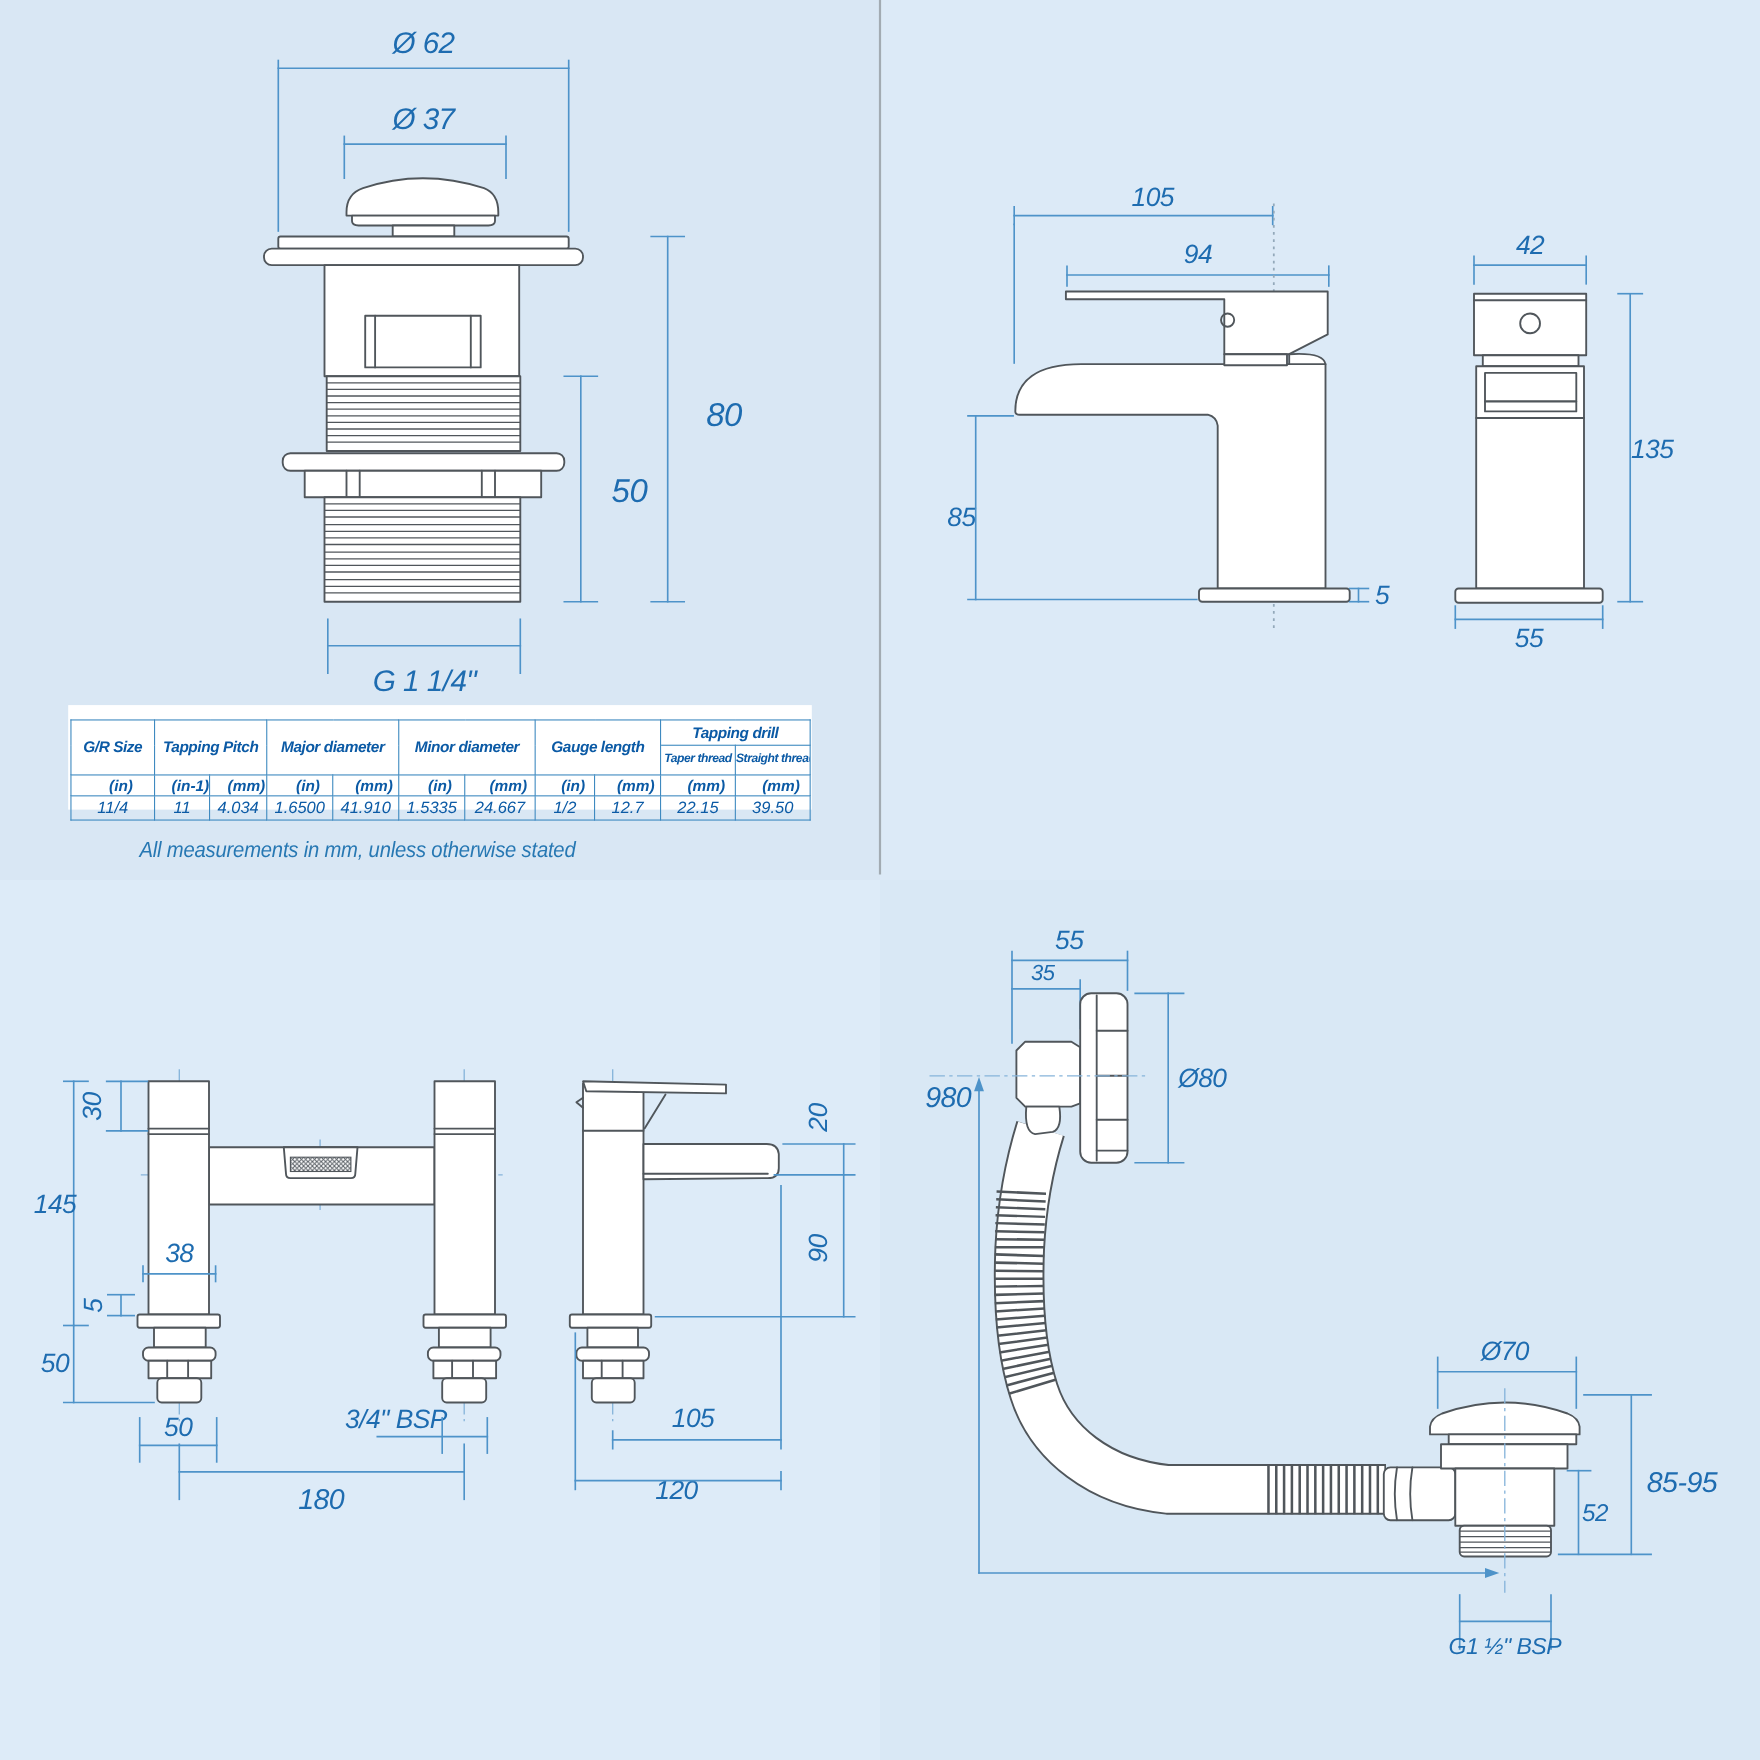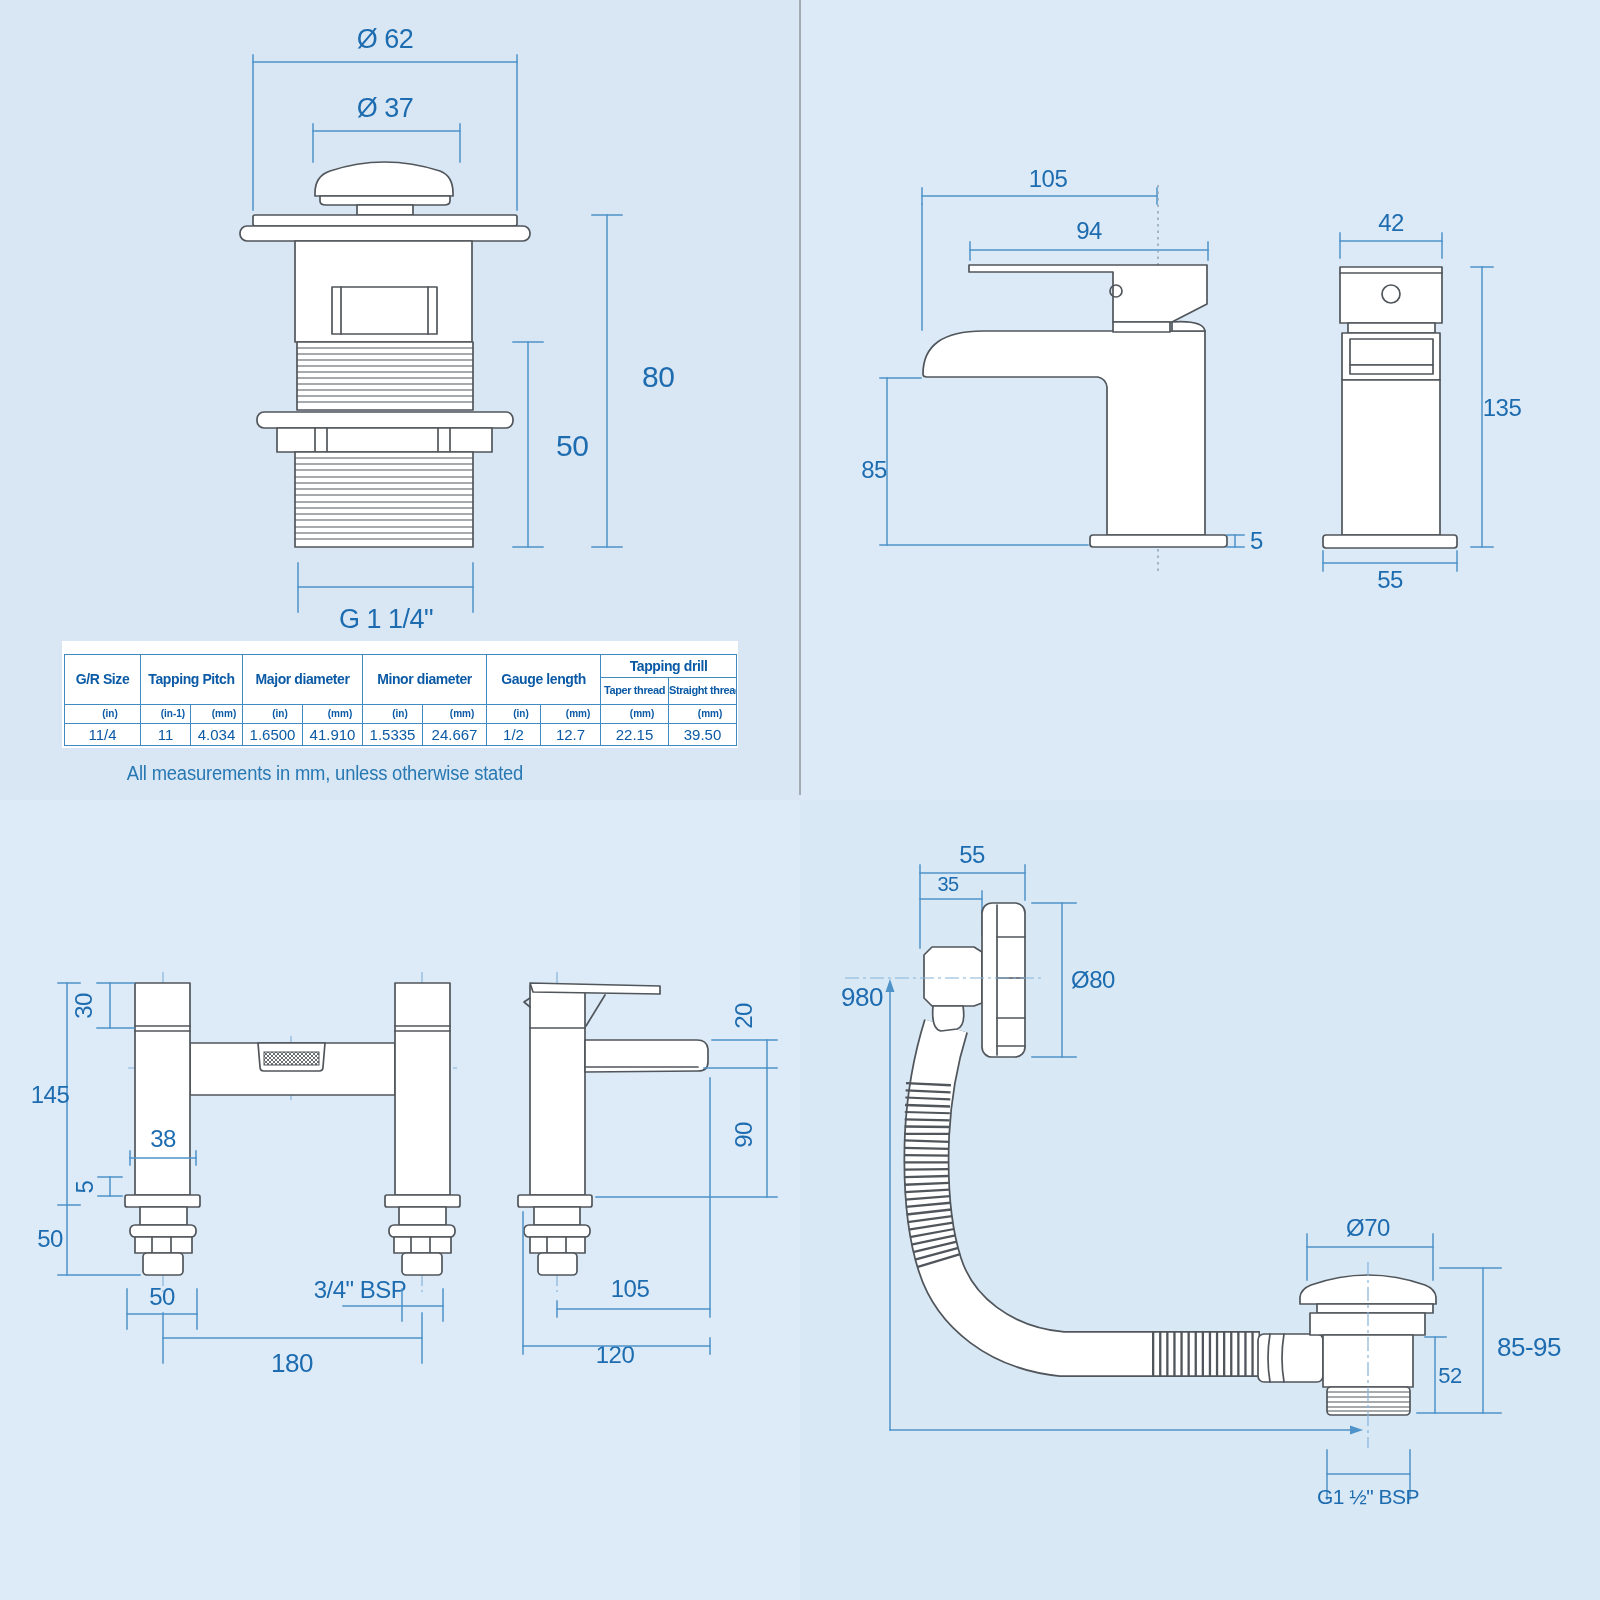--- a/index.html
+++ b/index.html
@@ -1,41 +1,41 @@
 <!DOCTYPE html>
 <html><head>
 <meta charset="utf-8">
 <style>
   html,body{margin:0;padding:0;}
   body{width:1600px;height:1600px;position:relative;font-family:"Liberation Sans",sans-serif;background:#dbe9f6;overflow:hidden;}
-  .quad{position:absolute;width:800px;height:800px;}
+  .quad{position:absolute;width:800px;height:800px;font-style:italic;}
   #q-tl{left:0;top:0;background:#d9e7f4;}
   #q-tr{left:800px;top:0;background:#dcearf8;background:#dceaf7;}
   #q-bl{left:0;top:800px;background:#ddebf8;}
   #q-br{left:800px;top:800px;background:#d9e8f5;}
   .divider{position:absolute;left:799px;top:0;width:1.5px;height:795px;background:#a2abb2;}
   svg{position:absolute;left:0;top:0;}
   
   .o{stroke:#50565b;stroke-width:1.7;fill:none;stroke-linejoin:round;stroke-linecap:round;}
   .w{stroke:#50565b;stroke-width:1.7;fill:#ffffff;stroke-linejoin:round;}
   .d{stroke:#4e93c9;stroke-width:1.5;fill:none;stroke-linecap:square;}
   .c{stroke:#86b4da;stroke-width:1.2;fill:none;stroke-dasharray:14 4 3 4;}
   .cd{stroke:#93a9ba;stroke-width:1.6;fill:none;stroke-dasharray:2.5 4;}
   .thr{stroke:#50565b;stroke-width:1.2;fill:none;}
   .t{fill:#1e6cb0;font-family:"Liberation Sans",sans-serif;font-size:24px;letter-spacing:-0.5px;}
   .tb{font-size:27px;}
   .tb2{font-size:30px;}
   .ah{fill:#4e93c9;stroke:none;}
   
-  .tablewrap{position:absolute;left:62px;top:641px;width:676px;height:107px;background:#ffffff;}
+  .tablewrap{position:absolute;left:62px;top:641px;width:676px;height:95px;background:#ffffff;}
   table.spec{border-collapse:collapse;margin:13px 2px 0 2px;width:672px;table-layout:fixed;}
   table.spec th,table.spec td{border:1px solid #3f8ac0;color:#0b5aa5;text-align:center;padding:0;line-height:1.05;overflow:hidden;white-space:nowrap;}
   table.spec th{font-size:14px;font-weight:bold;letter-spacing:-0.4px;}
   table.spec th.sub{font-size:11px;}
-  table.spec td.unit{font-size:10px;font-weight:bold;height:18px;padding-left:15px;}
+  table.spec td.unit{font-size:14px;font-weight:bold;height:18px;padding-left:15px;}
   table.spec td.val{font-size:15px;height:21px;}
   .caption{position:absolute;color:#2778b3;font-size:20px;letter-spacing:-0.2px;white-space:nowrap;transform:translateX(-50%) scaleX(0.92);}
 </style>
 </head>
 <body>
 
 <div class="quad" id="q-tl">
   <svg width="800" height="800" viewBox="0 0 800 800">
 
     <text class="t tb" x="385" y="48" text-anchor="middle">Ø 62</text>

